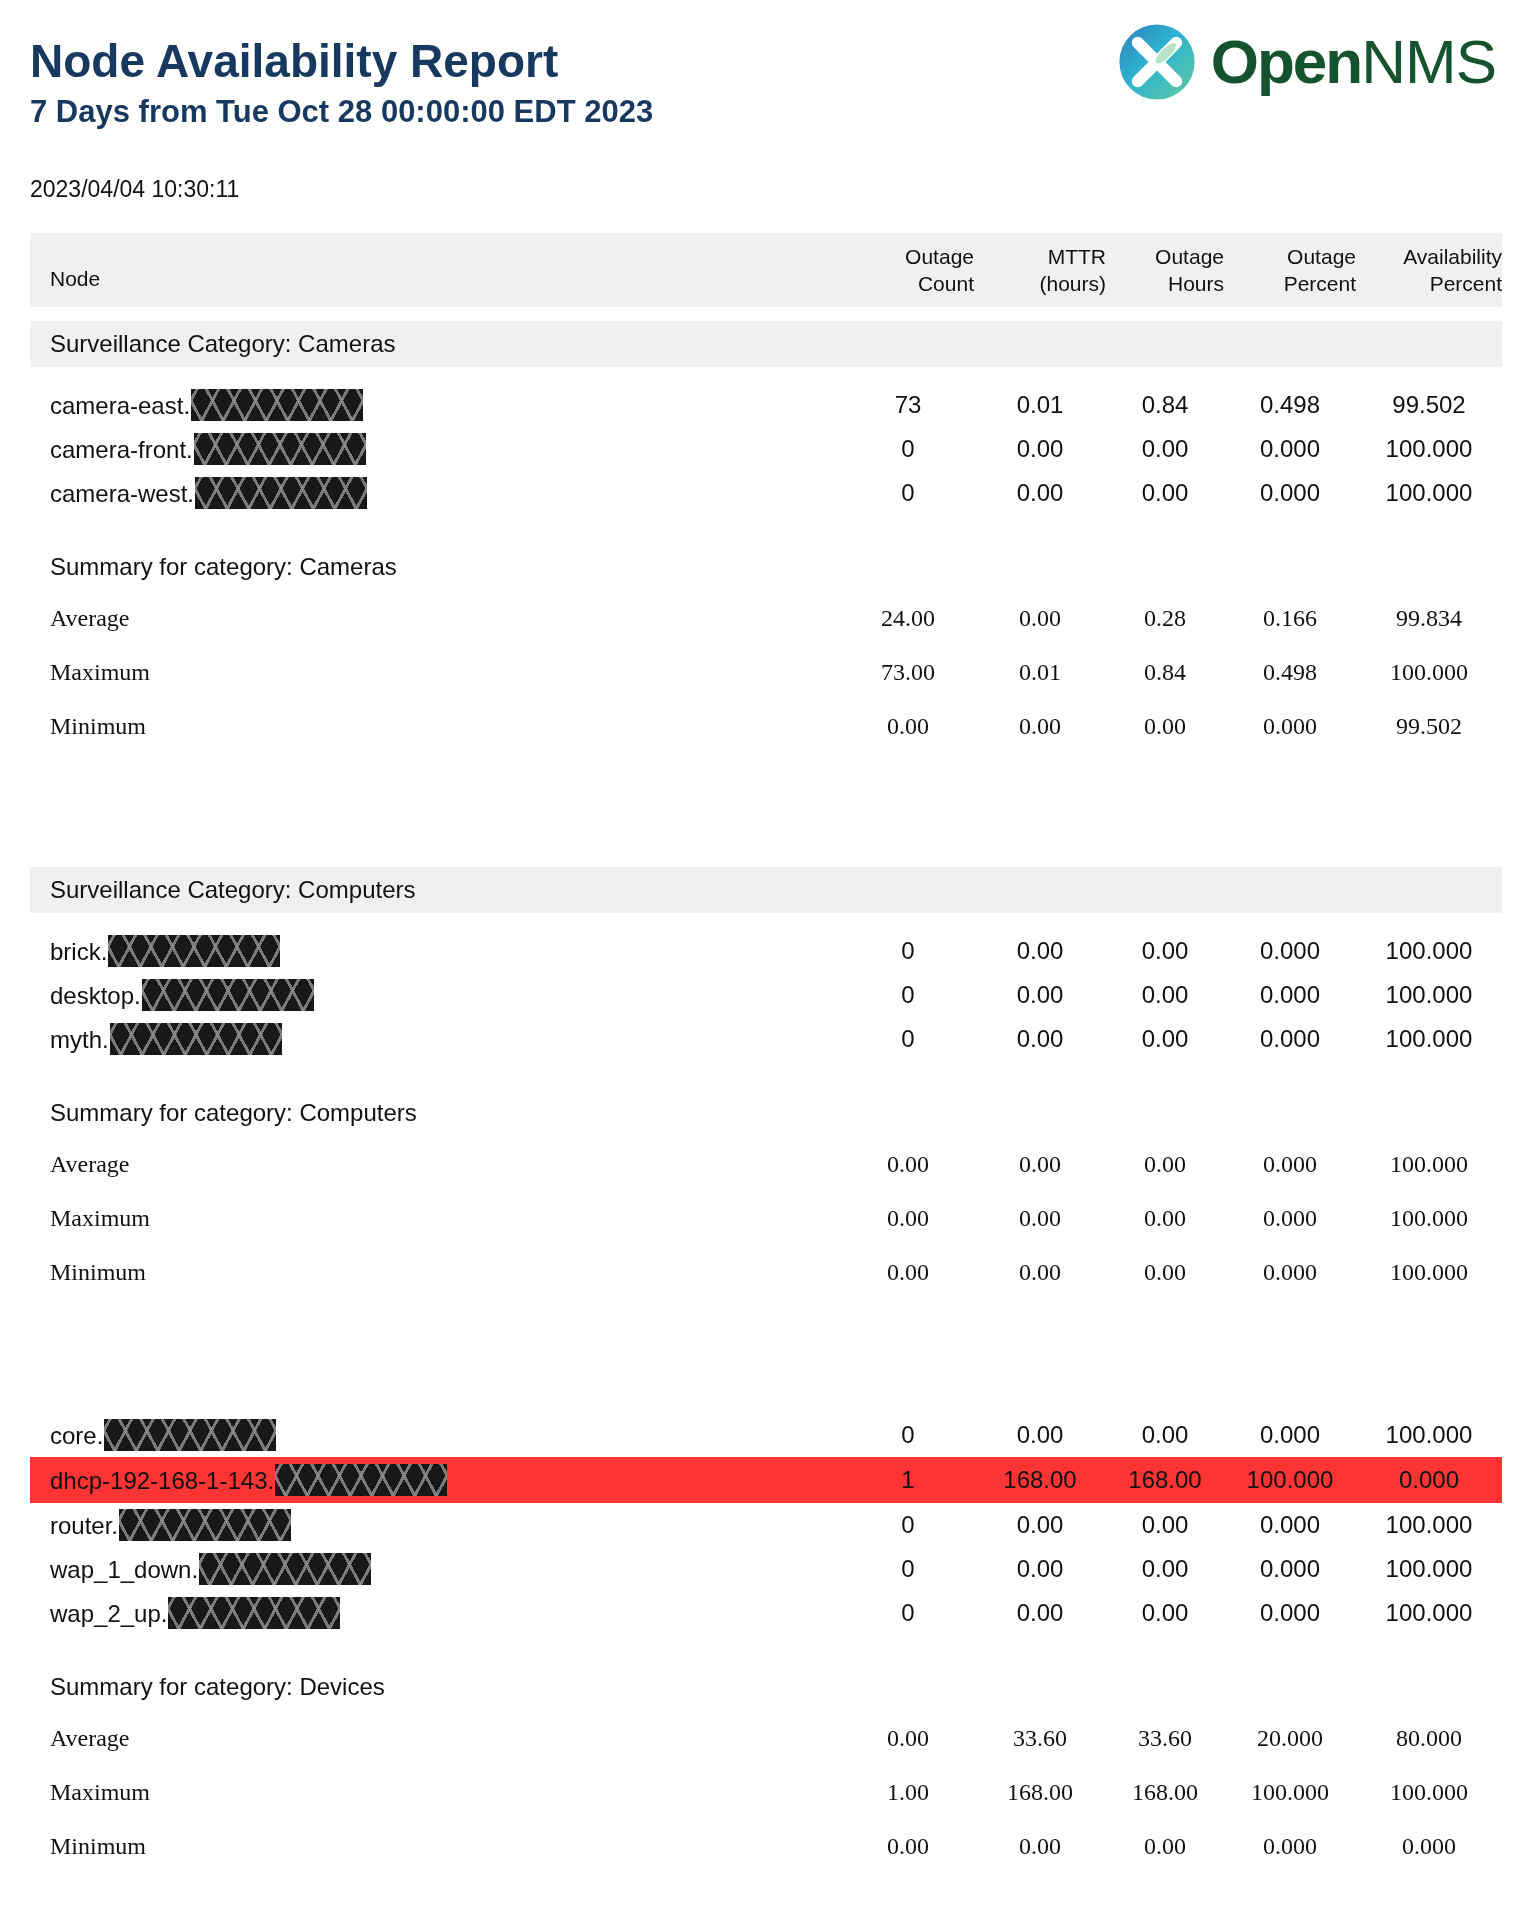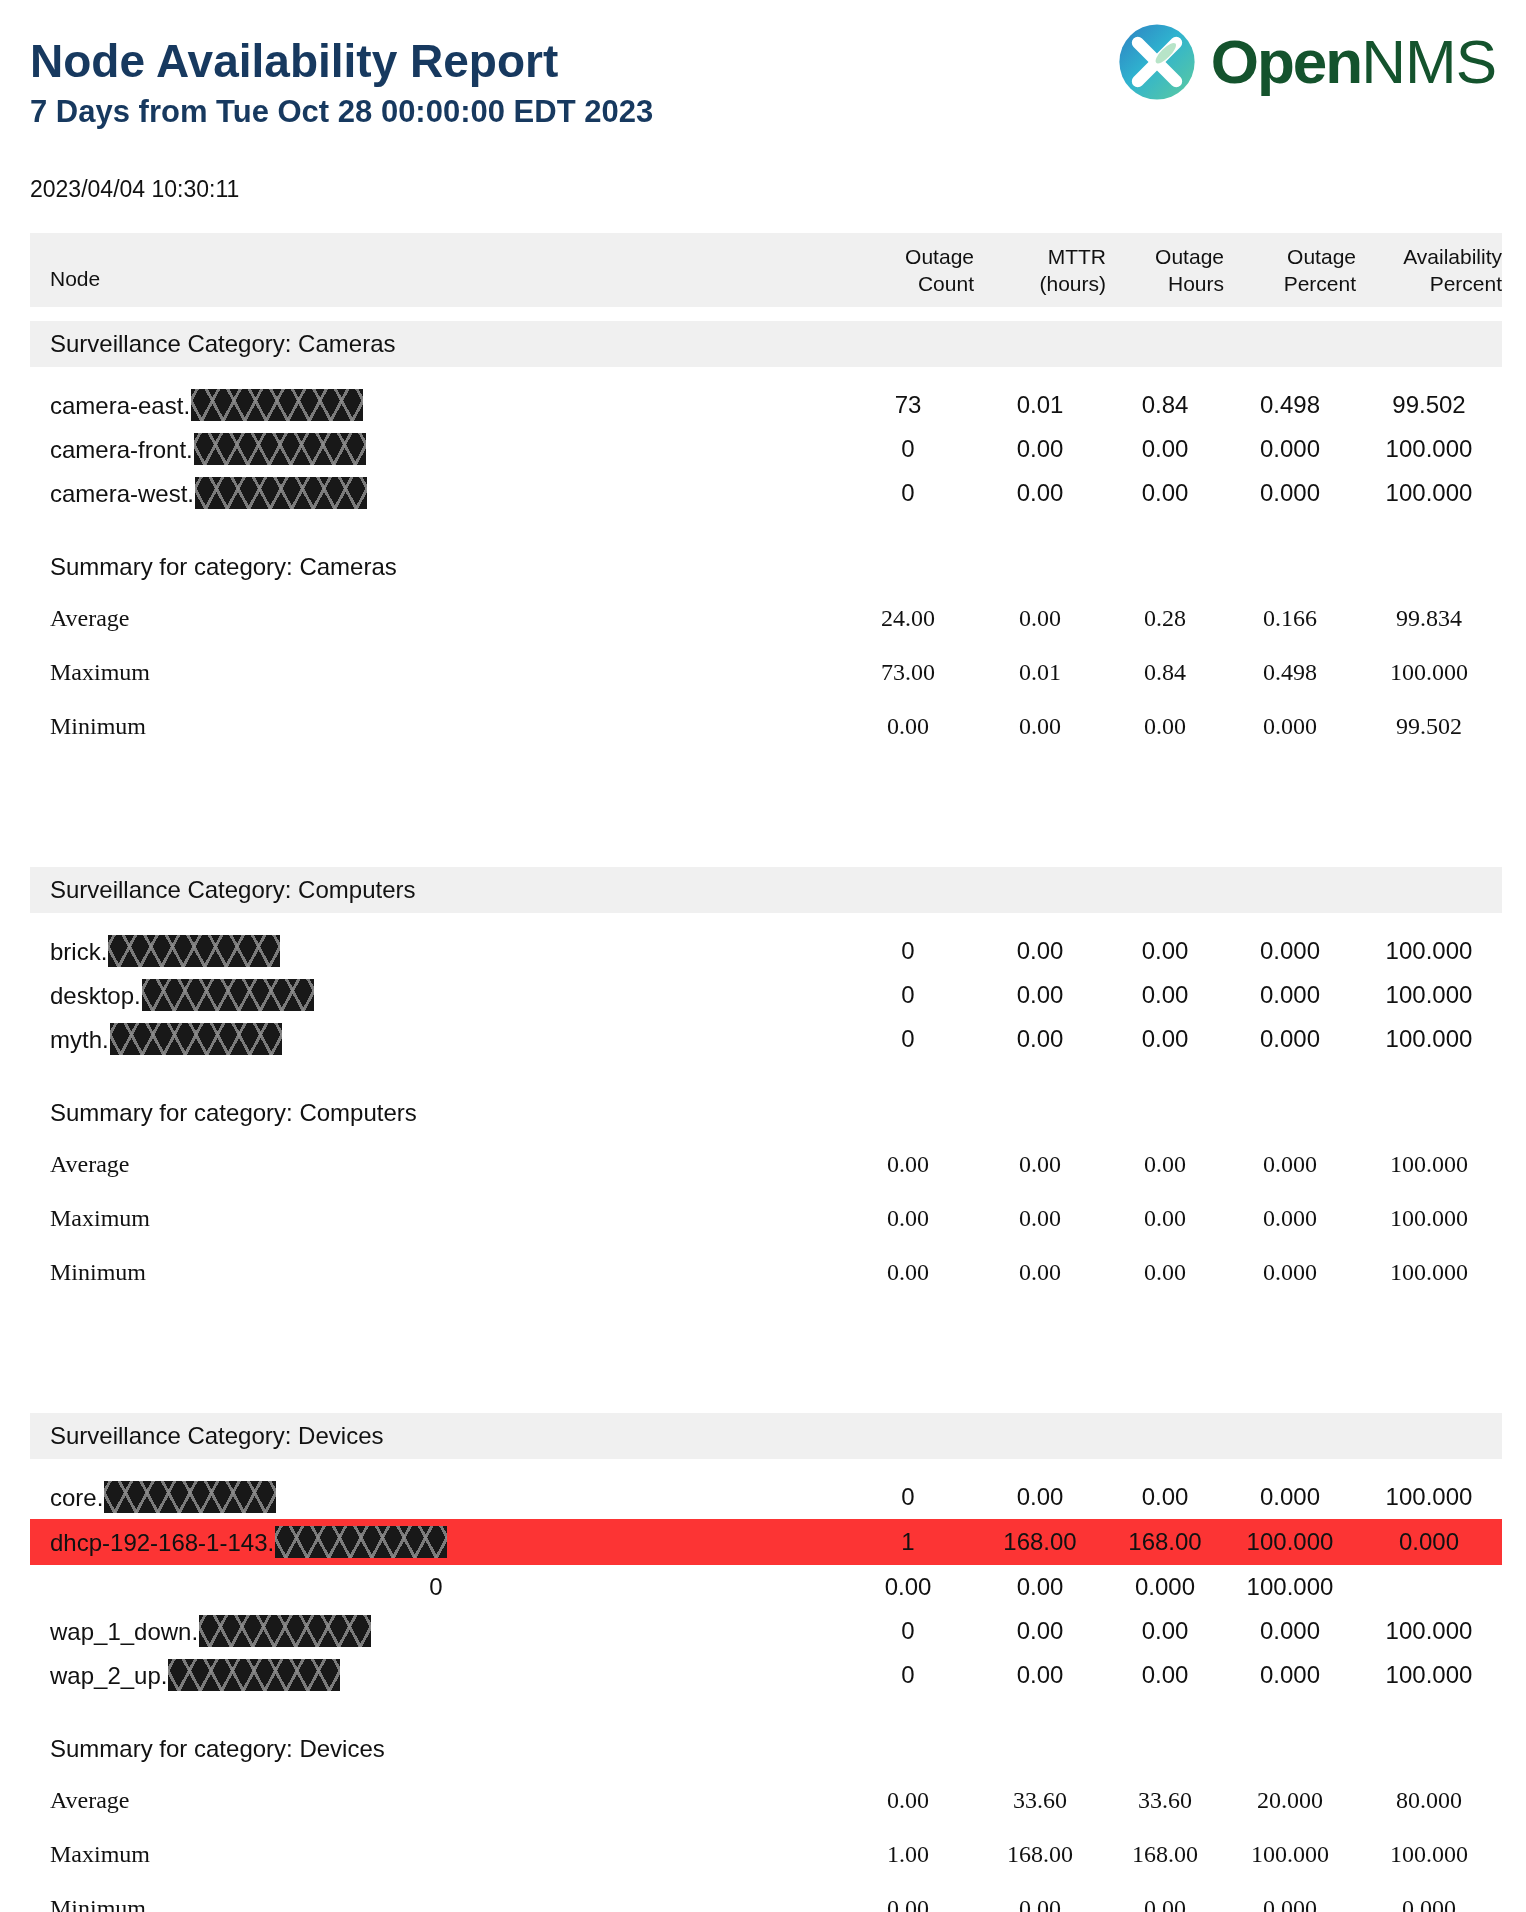--- a/index.html
+++ b/index.html
@@ -181,38 +181,38 @@
         <div class="grid-row summary-row">
           <div class="node-cell">Minimum</div>
           <div class="num-cell">0.00</div>
           <div class="num-cell">0.00</div>
           <div class="num-cell">0.00</div>
           <div class="num-cell">0.000</div>
           <div class="num-cell">100.000</div>
         </div>
       </div>
       <div class="section">
-        <div class="section-band">Surveillance Category: Devices</div>
         <div class="grid-row node-row">
           <div class="node-cell"><span>core.</span><span class="redaction"></span></div>
           <div class="num-cell">0</div>
           <div class="num-cell">0.00</div>
           <div class="num-cell">0.00</div>
           <div class="num-cell">0.000</div>
           <div class="num-cell">100.000</div>
         </div>
         <div class="grid-row node-row highlight">
           <div class="node-cell"><span>dhcp-192-168-1-143.</span><span class="redaction"></span></div>
           <div class="num-cell">1</div>
           <div class="num-cell">168.00</div>
           <div class="num-cell">168.00</div>
           <div class="num-cell">100.000</div>
           <div class="num-cell">0.000</div>
         </div>
         <div class="grid-row node-row">
+          <div class="node-cell"><span>router.</span><span class="redaction"></span></div>
           <div class="num-cell">0</div>
           <div class="num-cell">0.00</div>
           <div class="num-cell">0.00</div>
           <div class="num-cell">0.000</div>
           <div class="num-cell">100.000</div>
         </div>
         <div class="grid-row node-row">
           <div class="node-cell"><span>wap_1_down.</span><span class="redaction"></span></div>
           <div class="num-cell">0</div>
           <div class="num-cell">0.00</div>

